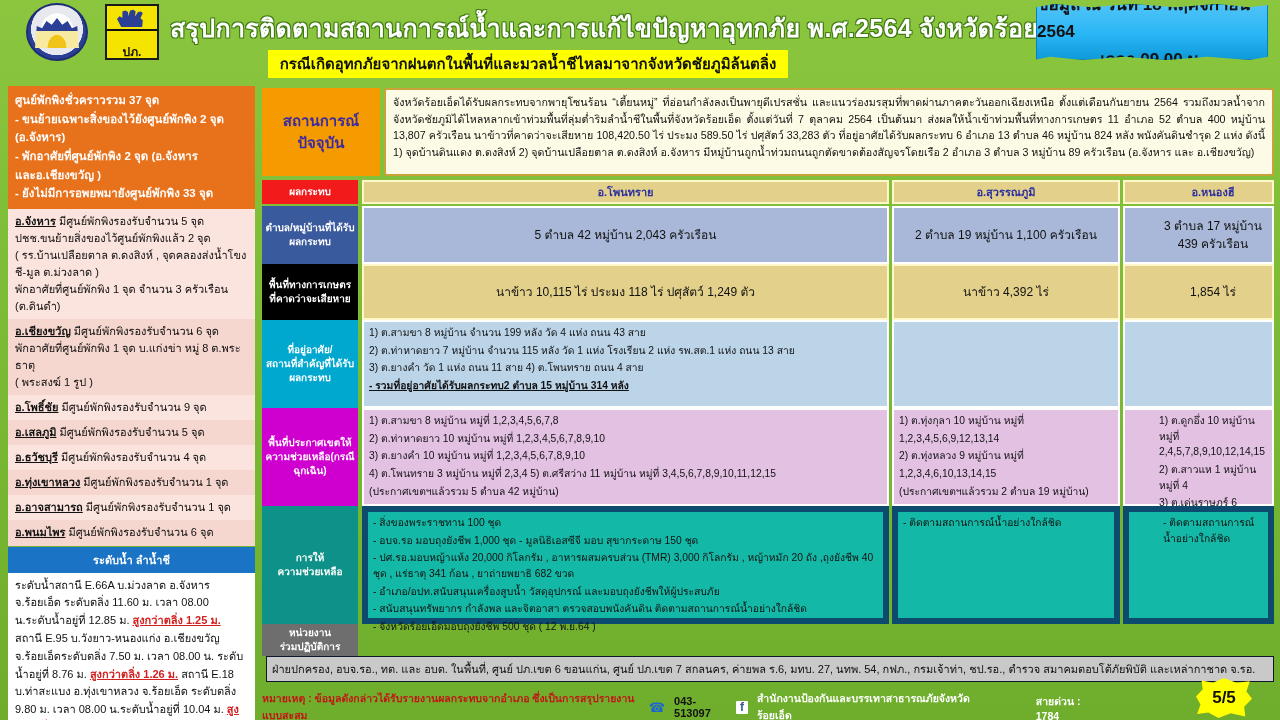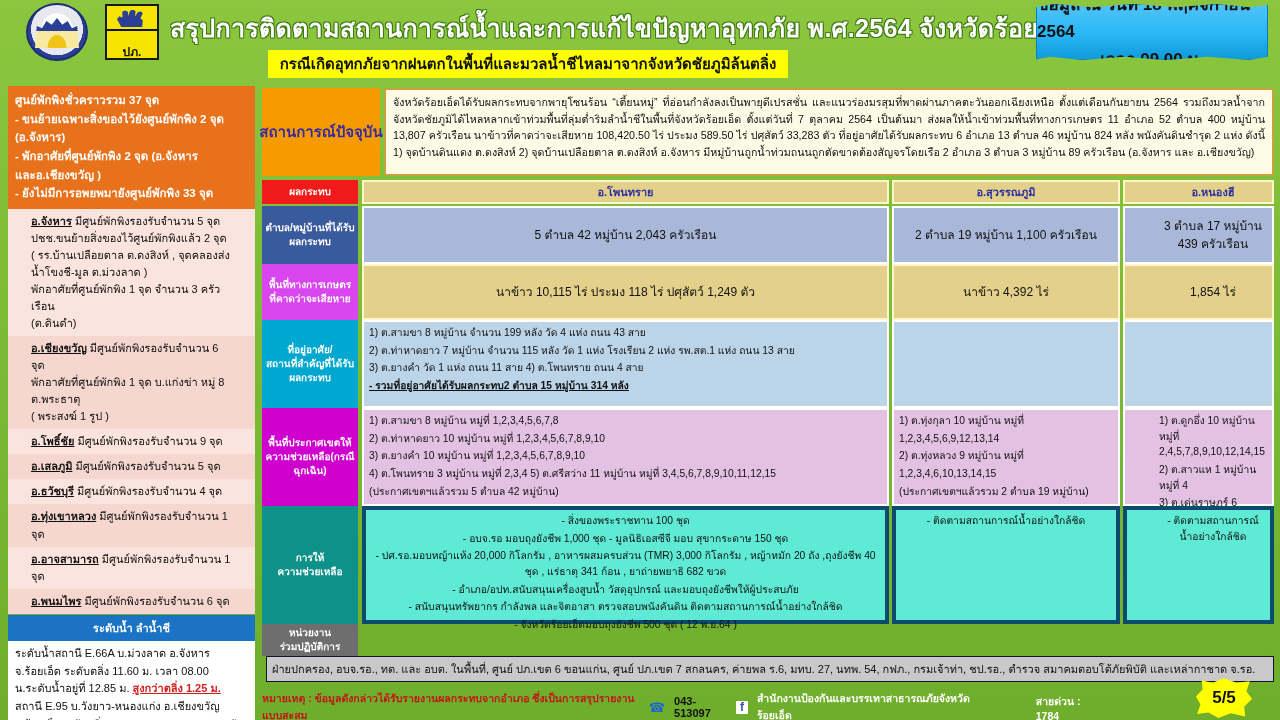--- a/index.html
+++ b/index.html
@@ -65,38 +65,38 @@
   }
 
   
   #sidebar{position:absolute;left:8px;top:86px;width:247px;}
   .sb-head{
     background:#e8721c;color:#ffffff;font-size:11.5px;font-weight:bold;
     padding:5px 7px 6px 7px;line-height:1.62;
   }
   .sb-head .ln{display:block;}
   .sb-block{
-    font-size:11px;color:#111;line-height:1.55;padding:4px 23px;
+    font-size:11px;color:#111;line-height:1.55;padding:4px 7px;
   }
   .sb-block.p1{background:#fbe4dd;}
   .sb-block.p2{background:#f6d7cf;}
   .sb-block u{text-decoration:underline;font-weight:bold;}
   .sb-water-title{
     background:#1a73c4;color:#ffffff;text-align:center;font-weight:bold;
     font-size:11px;padding:4px 0;margin-top:1px;
   }
   .sb-water-body{
     background:#ffffff;font-size:11px;color:#111;line-height:1.62;padding:4px 7px 6px 7px;
   }
   .hl{color:#d32020;text-decoration:underline;font-weight:bold;}
 
   
   #sit-label{
     position:absolute;left:262px;top:88px;width:118px;height:88px;background:#f59b00;
-    display:flex;flex-direction:row;align-items:center;justify-content:center;
+    display:flex;flex-direction:column;align-items:center;justify-content:center;
     color:#3b2aa0;font-size:15px;font-weight:bold;line-height:1.45;text-align:center;
   }
   #sit-body{
     position:absolute;left:384px;top:88px;width:890px;height:88px;
     background:#fdfbe6;border:2px solid #c9a23a;box-sizing:border-box;border-radius:3px;
     padding:4px 7px;font-size:10.7px;color:#111;line-height:1.55;text-align:justify;
   }
 
   
   #tbl{position:absolute;left:262px;top:180px;width:1012px;}
@@ -113,28 +113,28 @@
   .cell.c3{flex:1;padding-left:34px;}
   .cell.center{display:flex;align-items:center;justify-content:center;text-align:center;font-size:12px;}
   .cell.full{flex:1 1 auto;}
 
   
   .r-head .lbl{background:#f21a1a;height:24px;}
   .r-head .cell{background:#e3d08a;border:2px solid #fff6c9;text-align:center;
     color:#2b2fa0;font-weight:bold;font-size:11px;display:flex;align-items:center;justify-content:center;height:24px;}
   .r-a .lbl{background:#3a5a9e;}
   .r-a .cell{background:#a9b8d8;border:2px solid #ffffff;}
-  .r-b .lbl{background:#d946ef;}
+  .r-b .lbl{background:#000000;}
   .r-b .cell{background:#e3d08a;border:2px solid #fff6c9;}
   .r-c .lbl{background:#00a8cf;}
   .r-c .cell{background:#bcd4e8;border:2px solid #ffffff;}
   .r-d .lbl{background:#cf00cf;}
   .r-d .cell{background:#e3c1e3;border:2px solid #ffffff;}
   .r-e .lbl{background:#0e9188;}
-  .r-e .cell{background:#5eead4;border:4px solid #0c4a6e;text-align:center;}
+  .r-e .cell{background:#14b8a6;border:6px solid #0c4a6e;}
   .r-f .lbl{background:#6e6e6e;}
   .r-f .cell{background:#c9c9c9;border:1px solid #0f172a;}
 
   .r-head{height:26px;}
   .r-a{height:58px;}
   .r-b{height:56px;}
   .r-c{height:88px;}
   .r-d{height:98px;}
   .r-e{height:118px;}
   .r-f{height:58px;flex-direction:column;}

